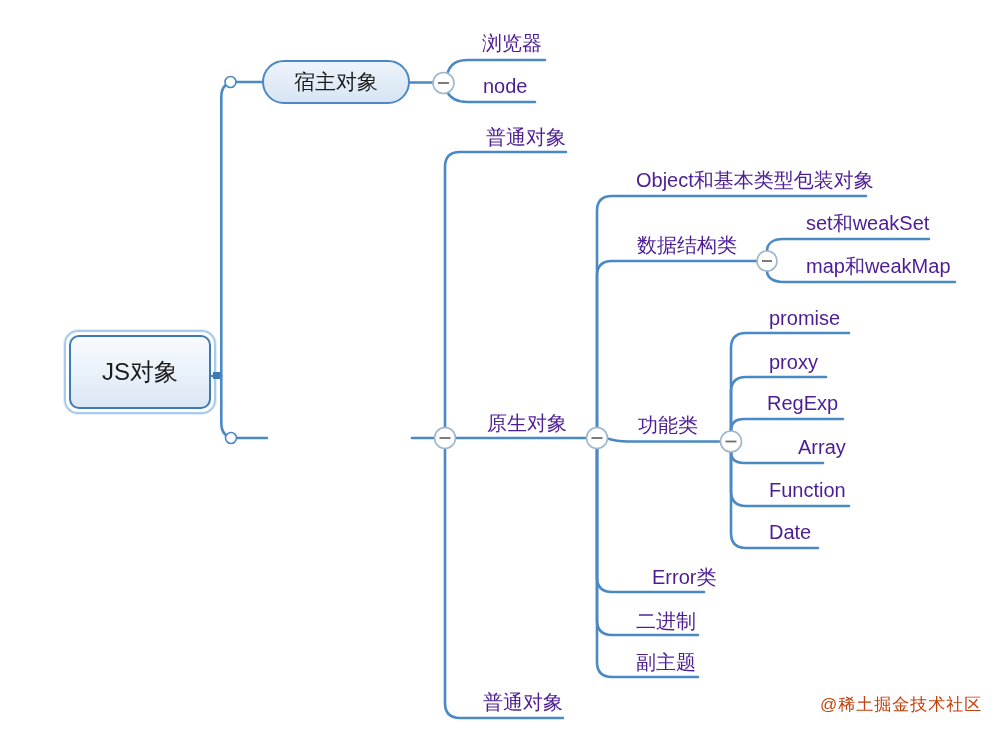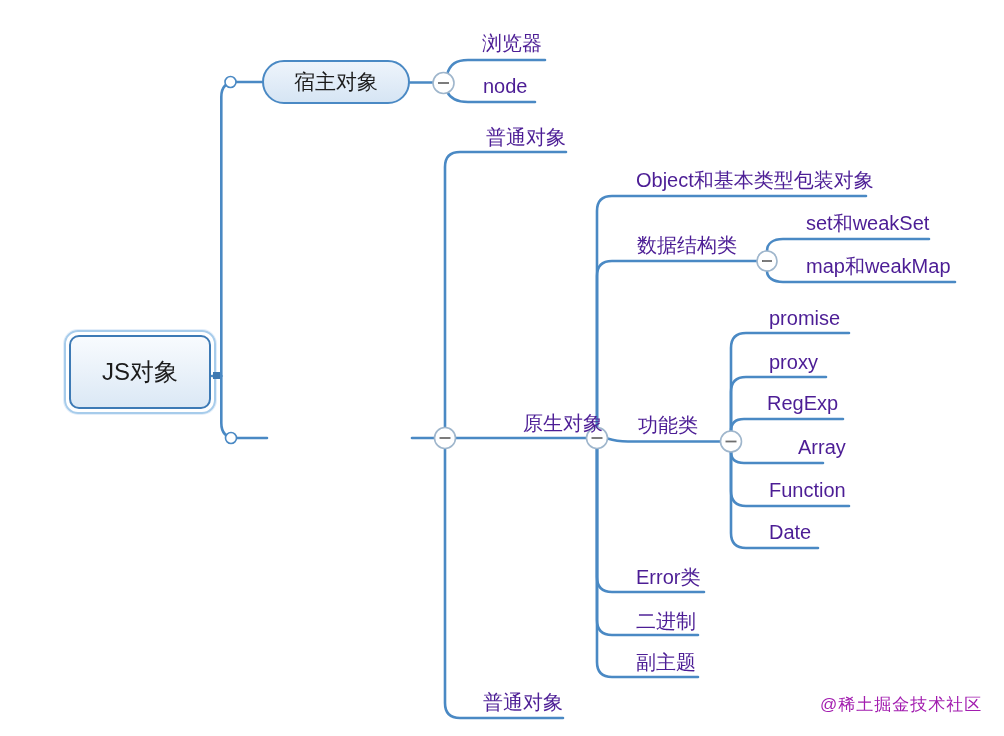--- a/index.html
+++ b/index.html
@@ -25,21 +25,21 @@
   .root-inner{
     position:absolute;left:3px;top:3px;right:3px;bottom:3px;
     border:2.5px solid #3d7ab5;border-radius:10px;box-sizing:border-box;
     background:linear-gradient(180deg,#f8fbfe 0%,#dbe8f5 100%);
     display:flex;align-items:center;justify-content:center;font-size:24px;
   }
   .handle{
     position:absolute;left:213px;top:372px;width:7px;height:7px;background:#3e79b2;
   }
   .watermark{
-    position:absolute;left:820px;top:693px;font-size:17px;color:#a21caf;
+    position:absolute;left:820px;top:693px;font-size:17px;color:#c2410c;
     letter-spacing:1px;white-space:nowrap;
   }
 </style>
 </head>
 <body>
 
 <div class="canvas">
 
   <svg width="1004" height="736" viewBox="0 0 1004 736">
     <g fill="none" stroke="#4a89c4" stroke-width="2.6" stroke-linecap="round">
@@ -108,27 +108,27 @@
   <div class="handle"></div>
 
   <div class="pill" style="left:262px;top:60px;width:148px;height:44px;">
     <span>宿主对象</span>
   </div>
 
   <div class="lbl" style="left:482px;top:32px;">浏览器</div>
   <div class="lbl" style="left:483px;top:75px;">node</div>
 
   <div class="lbl" style="left:486px;top:126px;">普通对象</div>
-  <div class="lbl" style="left:487px;top:412px;margin-left:36px;">原生对象</div>
+  <div class="lbl" style="left:487px;top:412px;">原生对象</div>
   <div class="lbl" style="left:483px;top:691px;">普通对象</div>
 
   <div class="lbl" style="left:636px;top:169px;">Object和基本类型包装对象</div>
   <div class="lbl" style="left:637px;top:234px;">数据结构类</div>
   <div class="lbl" style="left:638px;top:414px;">功能类</div>
-  <div class="lbl" style="left:636px;top:566px;">Error类</div>
+  <div class="lbl" style="left:652px;top:566px;">Error类</div>
   <div class="lbl" style="left:636px;top:610px;">二进制</div>
   <div class="lbl" style="left:636px;top:651px;">副主题</div>
 
   <div class="lbl" style="left:806px;top:212px;">set和weakSet</div>
   <div class="lbl" style="left:806px;top:255px;">map和weakMap</div>
 
   <div class="lbl" style="left:769px;top:307px;">promise</div>
   <div class="lbl" style="left:769px;top:351px;">proxy</div>
   <div class="lbl" style="left:767px;top:392px;">RegExp</div>
   <div class="lbl" style="left:798px;top:436px;">Array</div>

